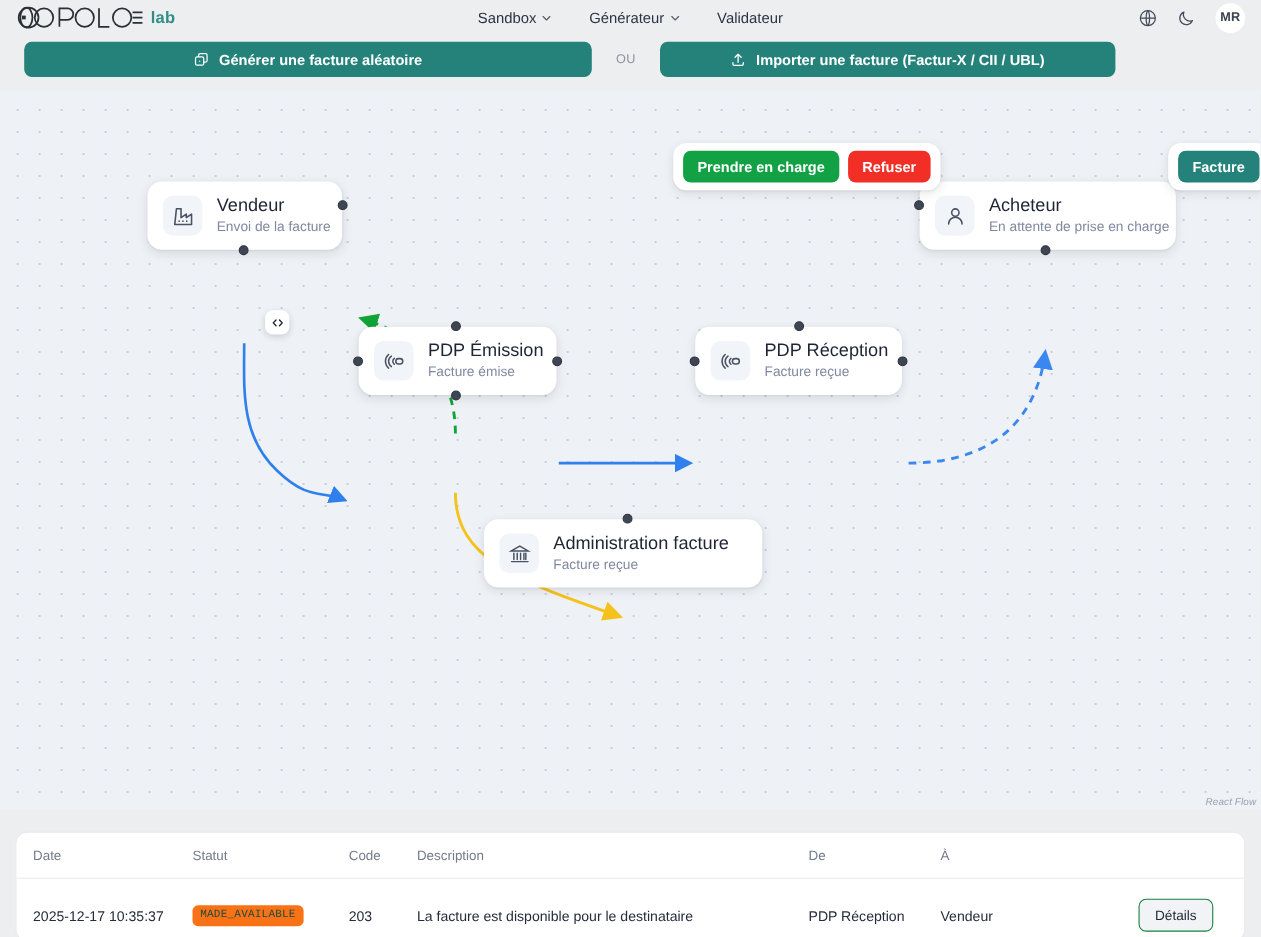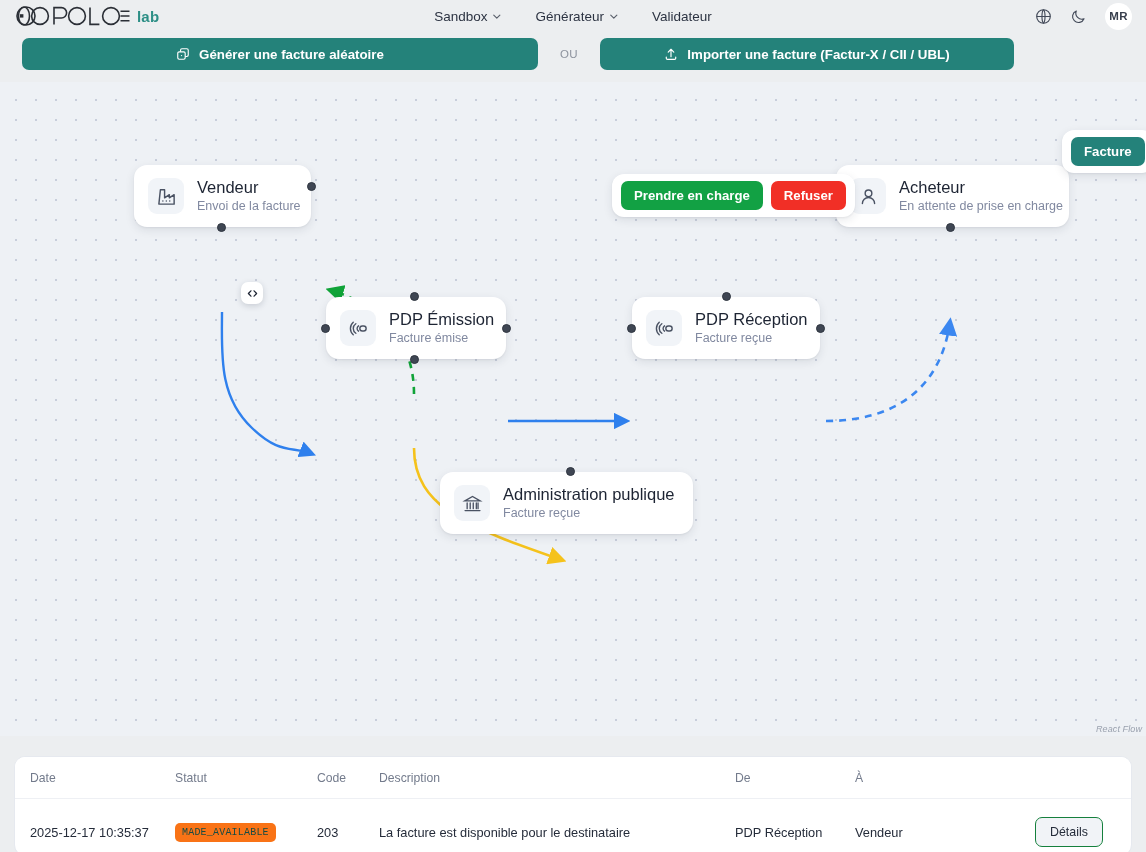--- a/index.html
+++ b/index.html
@@ -350,27 +350,27 @@
 
   <div class="node" style="left:440px; top:390px; width:253px;">
     <div class="node-ico">
       <svg viewBox="0 0 22 22" fill="none" stroke="#4a5263" stroke-width="1.4" stroke-linecap="round">
         <path d="M3 8.2 11 3.6l8 4.6H3z"></path>
         <path d="M5.4 10.4v6M8.6 10.4v6M11.8 10.4v6M15 10.4v6M16.8 10.4v6"></path>
         <path d="M3.2 18.4h15.6"></path>
       </svg>
     </div>
     <div class="node-txt">
-      <div class="node-title">Administration publique</div>
+      <div class="node-title">Administration facture</div>
       <div class="node-sub">Facture reçue</div>
     </div>
     <div class="handle" style="left:126px; top:-5px;"></div>
   </div>
 
-  <div class="chipbar" style="left:612px; top:48px;margin-top:44px;">
+  <div class="chipbar" style="left:612px; top:48px;">
     <button class="chip chip-green">Prendre en charge</button>
     <button class="chip chip-red">Refuser</button>
   </div>
 
   <div class="chipbar" style="left:1062px; top:48px;">
     <button class="chip chip-teal">Facture</button>
   </div>
 
   <div class="codebadge" style="left:241px; top:200px;">
     <svg viewBox="0 0 14 14" fill="none" stroke="#1d2433" stroke-width="1.6" stroke-linecap="round" stroke-linejoin="round">

